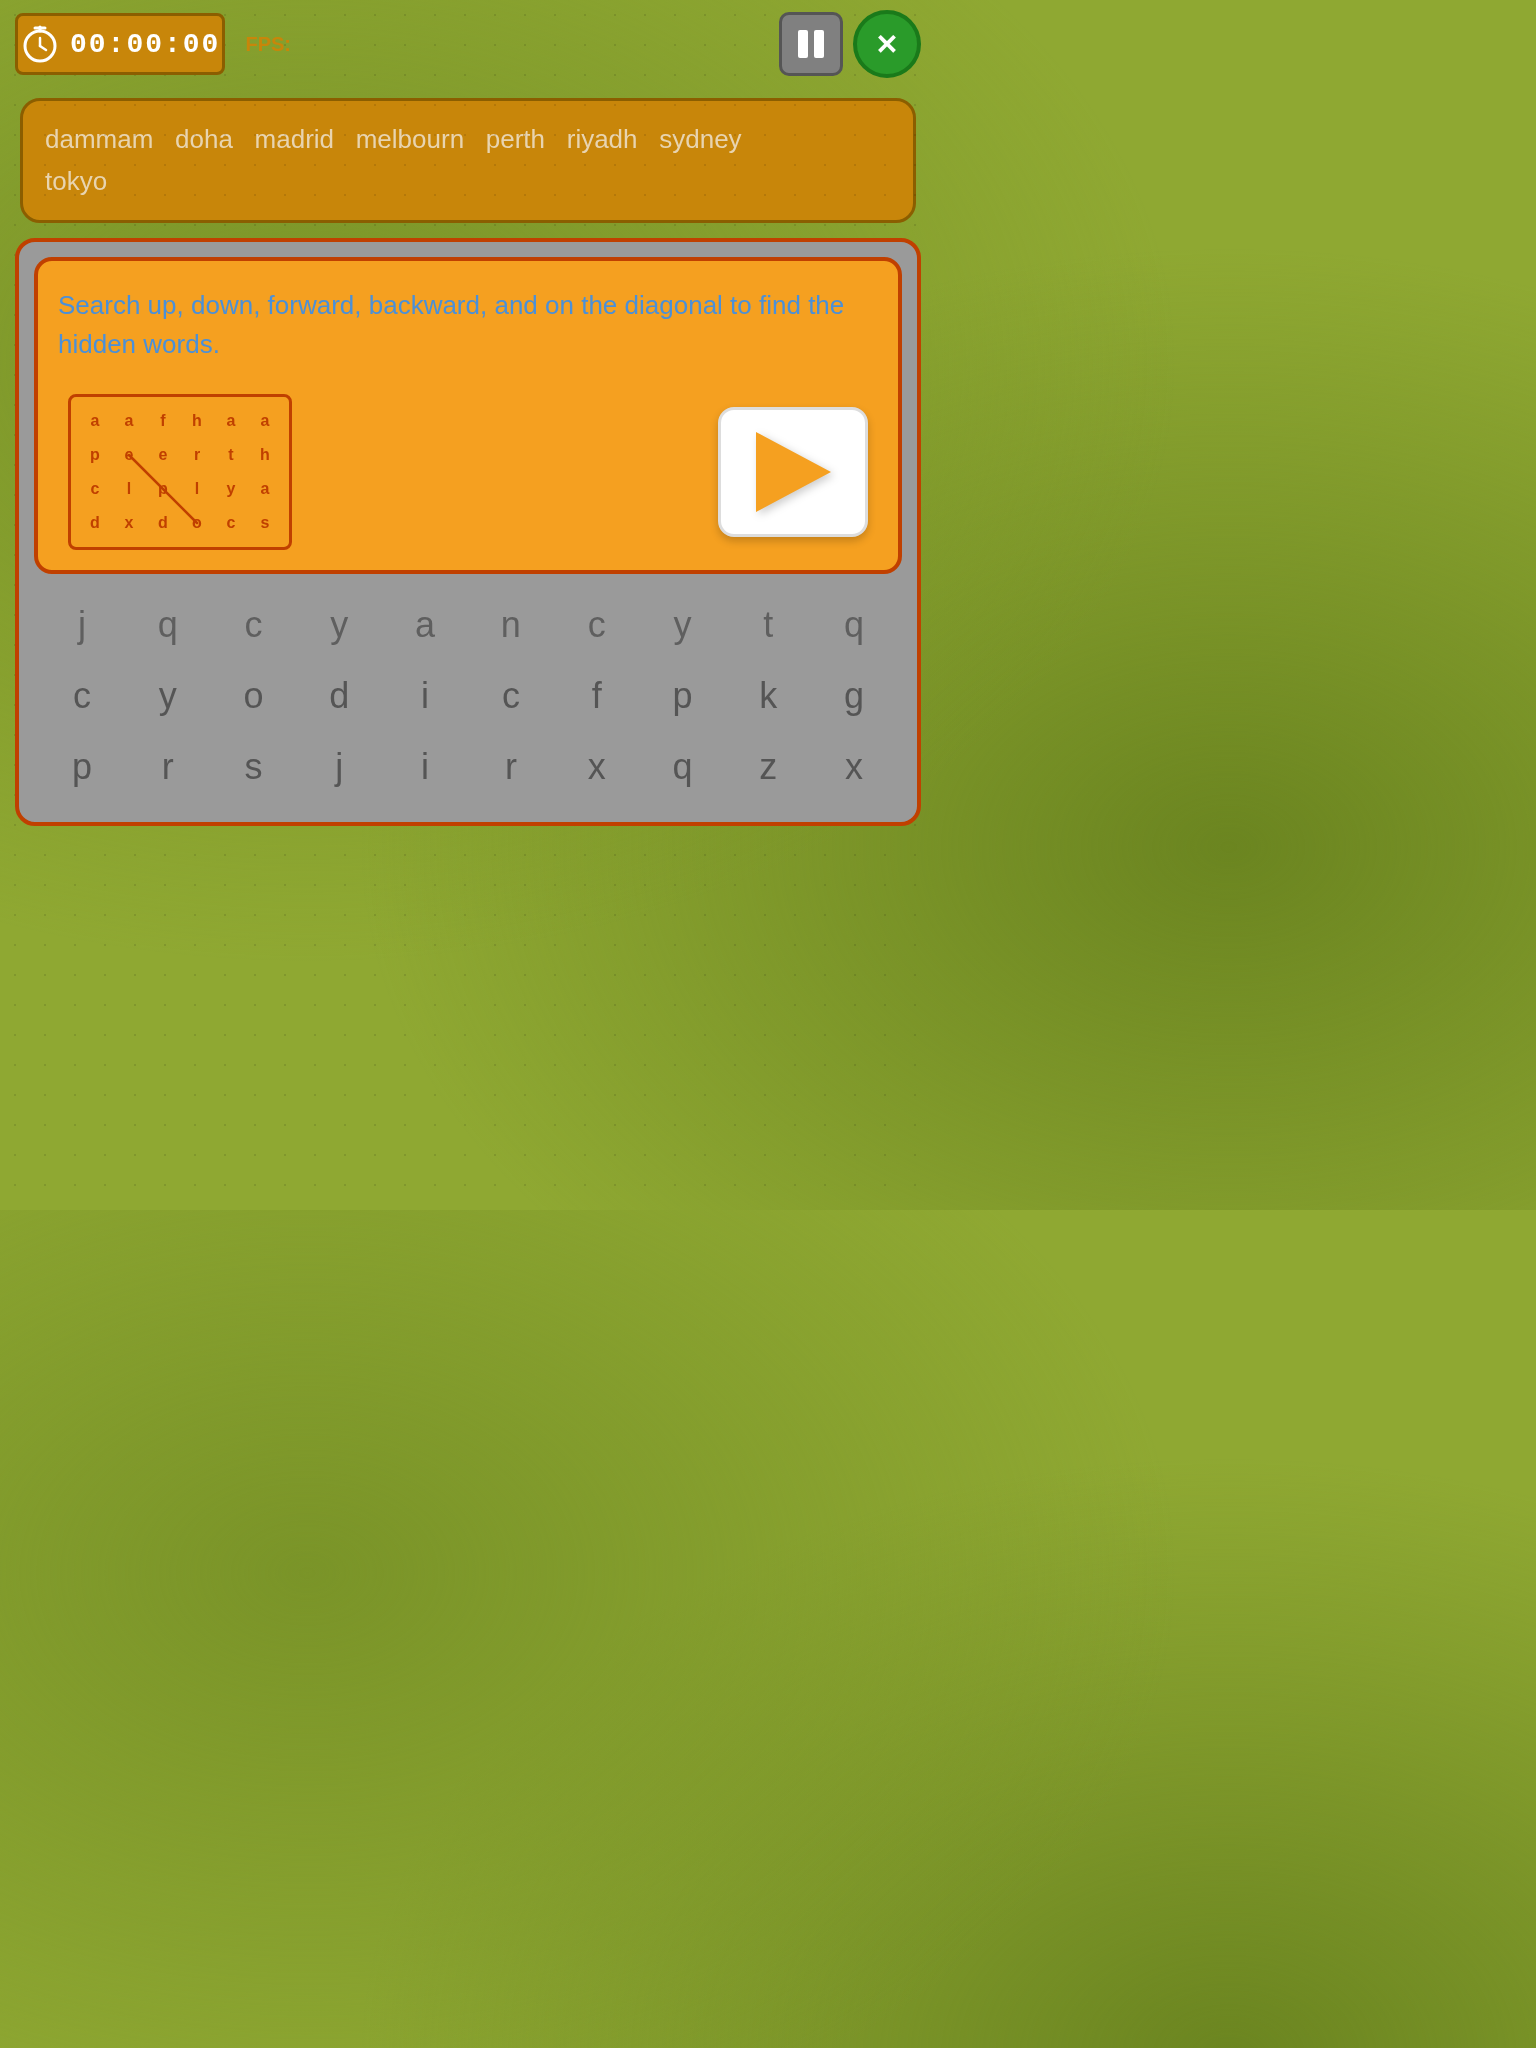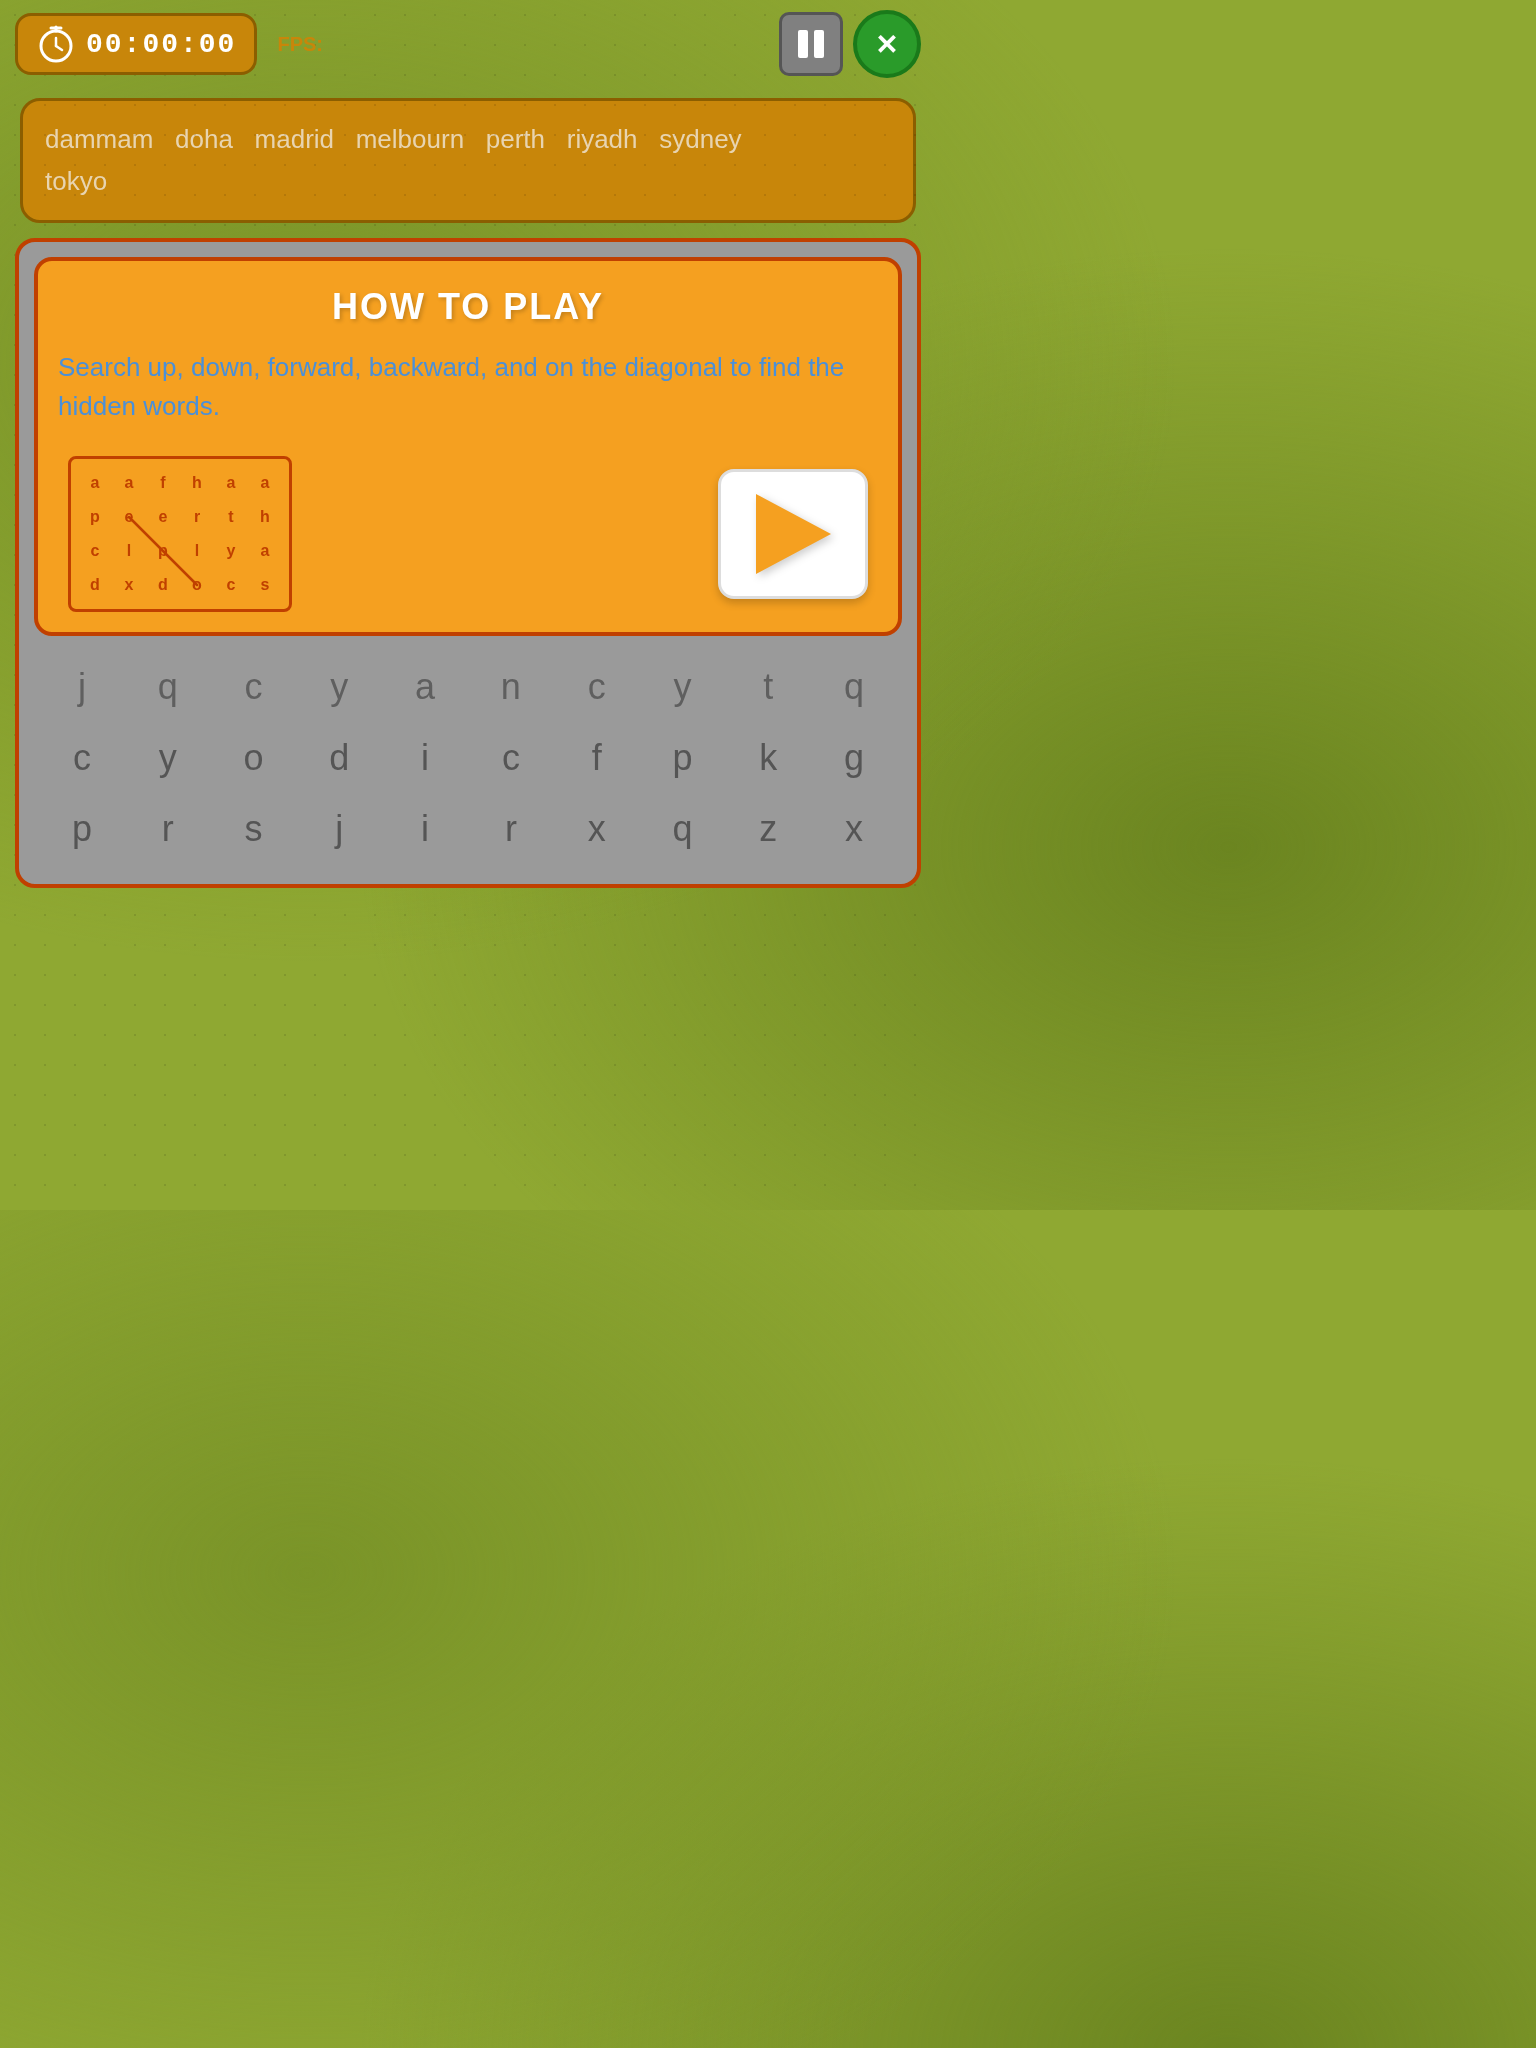--- a/index.html
+++ b/index.html
@@ -32,22 +32,22 @@
       padding: 10px 15px;
       position: relative;
       z-index: 10;
     }
 
     .timer-box {
       display: flex;
       align-items: center;
       background-color: #c8860a;
       border: 3px solid #8b5e00;
-      border-radius: 16px;
-      padding: 8px 18px;
+      border-radius: 8px;
+      padding: 8px 2px;
       gap: 10px;
     }
 
     .timer-icon {
       width: 40px;
       height: 40px;
       color: #fff;
     }
 
     .timer-display {
@@ -292,21 +292,20 @@
     <span>perth</span>&nbsp;&nbsp;
     <span>riyadh</span>&nbsp;&nbsp;
     <span>sydney</span><br>
     <span>tokyo</span>
   </div>
 </div>
 
 <div class="game-area">
 
   <div class="how-to-play-overlay">
-    <div class="how-to-play-title">HOW TO PLAY</div>
     <div class="how-to-play-desc">Search up, down, forward, backward, and on the diagonal to find the hidden words.</div>
 
     <div class="how-to-play-bottom">
 
       <div class="mini-grid-container">
         <div class="mini-grid">
 
           <div class="mini-grid-cell">a</div>
           <div class="mini-grid-cell">a</div>
           <div class="mini-grid-cell">f</div>

